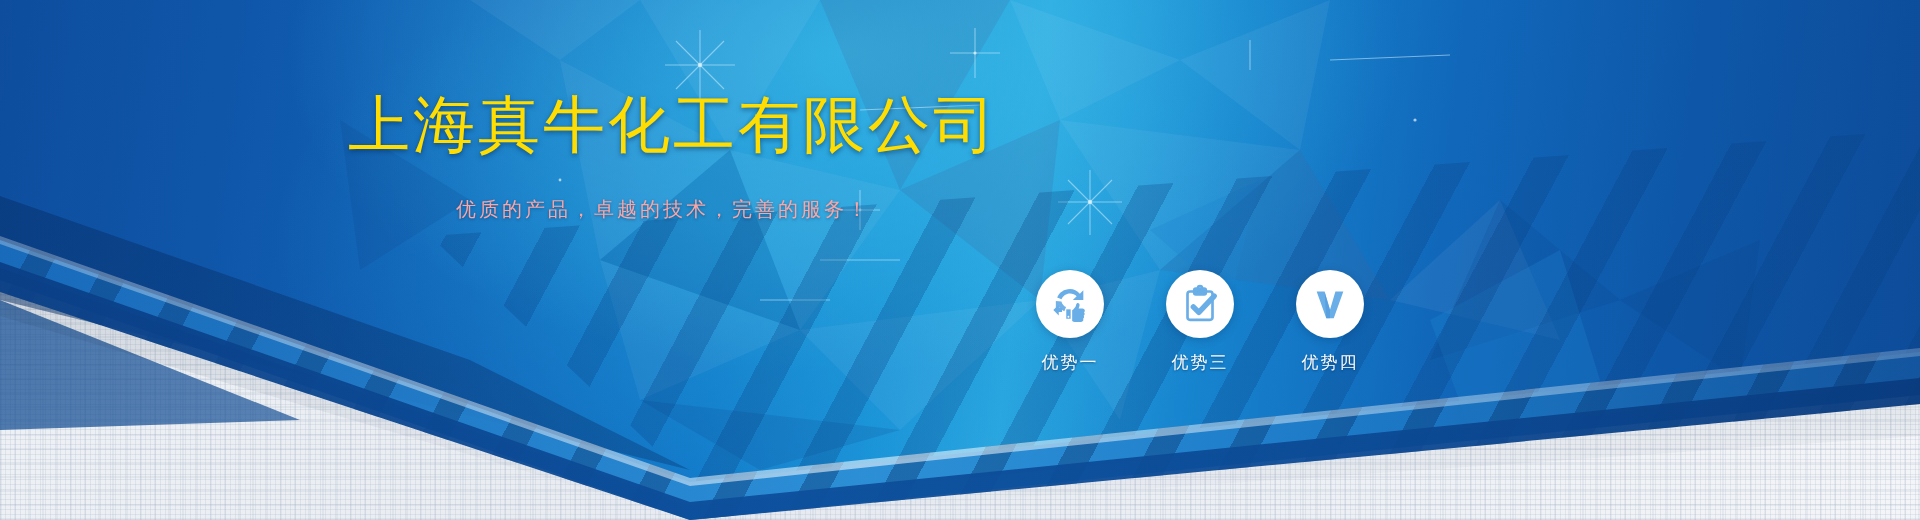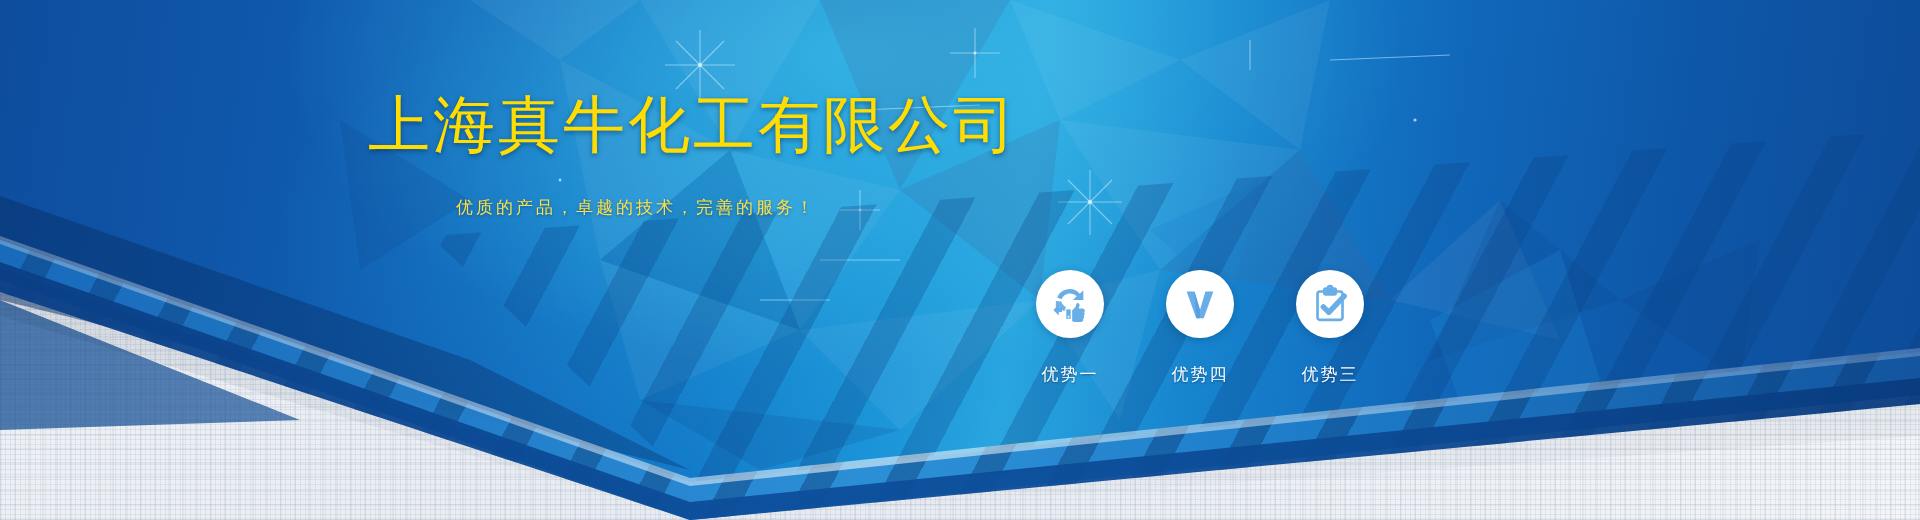--- a/index.html
+++ b/index.html
@@ -93,37 +93,37 @@
   }
   .shadowUnder{
     position:absolute;left:0;top:0;width:1920px;height:520px;
     clip-path:polygon(0 292px,690px 520px,1920px 404px,1920px 436px,690px 520px,0 316px);
     background:linear-gradient(180deg,rgba(40,60,85,.30),rgba(40,60,85,0));
     filter:blur(4px);
   }
 
   
   .title{
-    position:absolute;left:368px;top:88px;
+    position:absolute;left:348px;top:88px;
     font-size:62px;line-height:1.18;letter-spacing:3px;
     color:#ffdd00;font-weight:400;white-space:nowrap;
     text-shadow:0 2px 5px rgba(4,40,84,.55);
   }
   .subtitle{
     position:absolute;left:456px;top:196px;
-    font-size:17px;letter-spacing:3px;color:#fde047;white-space:nowrap;
+    font-size:20px;letter-spacing:3px;color:#fca5a5;white-space:nowrap;
     text-shadow:0 1px 3px rgba(4,40,84,.45);
   }
 
   
   .adv{
     position:absolute;left:1026px;top:270px;
     display:flex;gap:42px;align-items:flex-start;
   }
-  .advItem{width:88px;display:flex;flex-direction:column;align-items:center;gap:12px;}
+  .advItem{width:88px;display:flex;flex-direction:column;align-items:center;}
   .advCircle{
     width:68px;height:68px;border-radius:50%;
     background:#ffffff;
     display:flex;align-items:center;justify-content:center;
     box-shadow:0 2px 8px rgba(4,40,84,.25);
   }
   .advCircle svg{display:block;}
   .advLabel{
     margin-top:13px;font-size:17px;color:#ffffff;letter-spacing:2px;white-space:nowrap;
     text-shadow:0 1px 2px rgba(4,40,84,.5);
@@ -241,38 +241,38 @@
         </span>
       </div>
       <div class="advLabel">优势一</div>
     </div>
 
 
     <div class="advItem">
       <div class="advCircle">
         <span>
           <svg width="40" height="40" viewBox="0 0 48 48" xmlns="http://www.w3.org/2000/svg">
-            <polygon points="8,9 17.5,9 24,31 30.5,9 40,9 28.5,41 19.5,41" fill="#6aaee8"></polygon>
-            <polygon points="17.5,9 24,31 24,41 19.5,41" fill="#4f98db" opacity="0.65"></polygon>
-          </svg>
-        </span>
-      </div>
-      <div class="advLabel">优势四</div>
-    </div>
-
-    <div class="advItem">
-      <div class="advCircle">
-        <span>
-          <svg width="40" height="40" viewBox="0 0 48 48" xmlns="http://www.w3.org/2000/svg">
             <g fill="none" stroke="#6aaee8" stroke-width="3.2">
               <rect x="9" y="9" width="30" height="34" rx="3"></rect>
               <rect x="17" y="5.5" width="14" height="7" rx="2" fill="#6aaee8"></rect>
             </g>
             <circle cx="24" cy="5" r="2.6" fill="none" stroke="#6aaee8" stroke-width="3"></circle>
             <path d="M16 27.5 22.6 34 41 14.5" fill="none" stroke="#6aaee8" stroke-width="6.5" stroke-linecap="round" stroke-linejoin="round"></path>
           </svg>
         </span>
       </div>
       <div class="advLabel">优势三</div>
     </div>
 
+    <div class="advItem">
+      <div class="advCircle">
+        <span>
+          <svg width="40" height="40" viewBox="0 0 48 48" xmlns="http://www.w3.org/2000/svg">
+            <polygon points="8,9 17.5,9 24,31 30.5,9 40,9 28.5,41 19.5,41" fill="#6aaee8"></polygon>
+            <polygon points="17.5,9 24,31 24,41 19.5,41" fill="#4f98db" opacity="0.65"></polygon>
+          </svg>
+        </span>
+      </div>
+      <div class="advLabel">优势四</div>
+    </div>
+
   </div>
 </div>
 
 </body></html>

